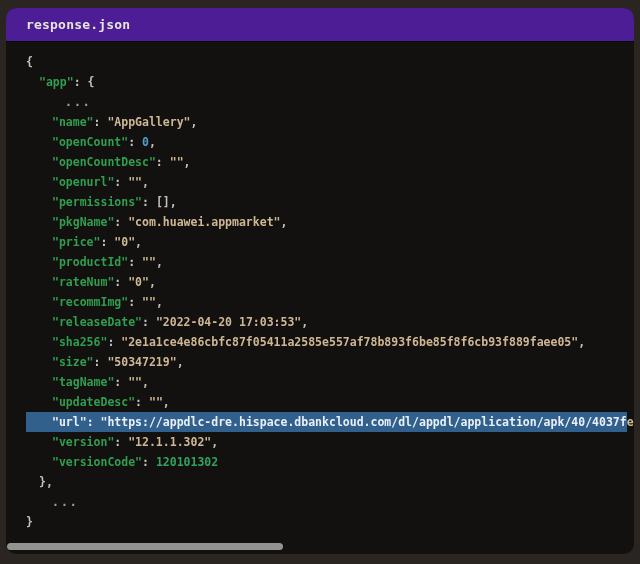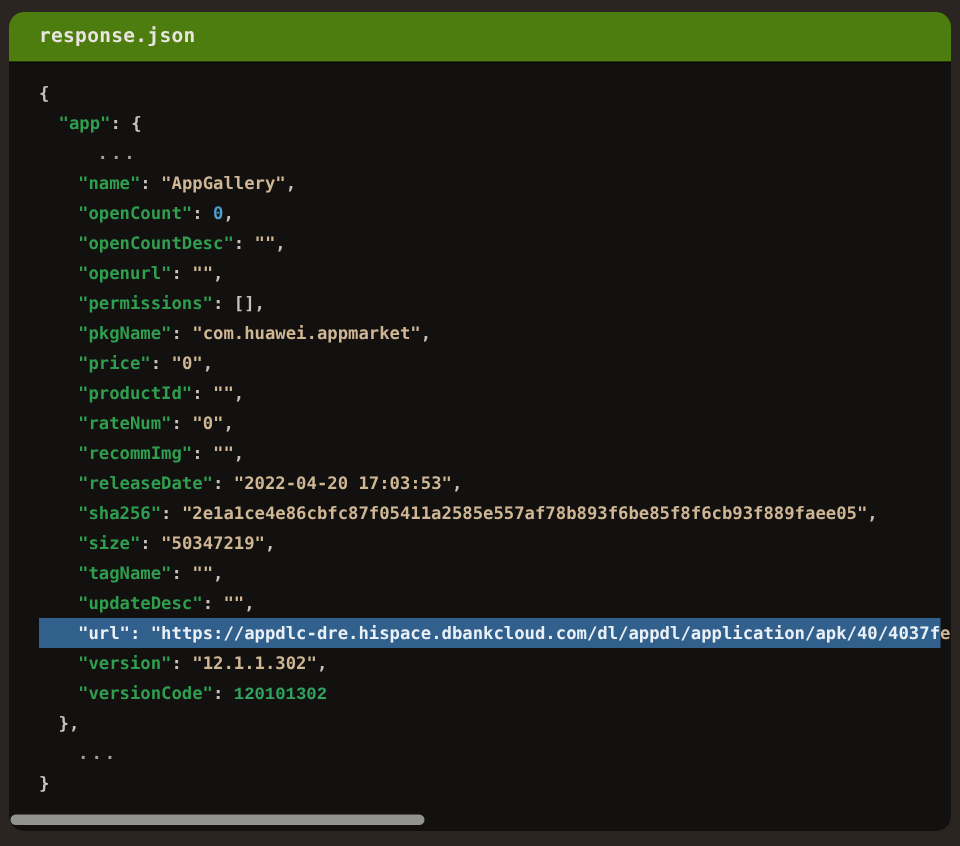--- a/index.html
+++ b/index.html
@@ -13,21 +13,21 @@
   .card{
     position:absolute;
     left:6px;top:8px;
     width:628px;height:546px;
     background:#131110;
     border-radius:10px;
     overflow:hidden;
   }
   .header{
     height:34px;
-    background:#4d7c0f;
+    background:#4c1d95;
     border-bottom:1px solid #070605;
     display:flex;
     align-items:center;
     padding-left:20px;
     box-sizing:border-box;
   }
   .header .title{
     color:#e8e5e1;
     font-size:13px;
     font-weight:bold;
@@ -45,21 +45,21 @@
   .line{
     height:20px;
     white-space:pre;
     overflow:hidden;
   }
   .tok{display:inline;}
   .tok.punc{color:#c6c2bb;}
   .tok.key{color:#2f9e4e;}
   .tok.str{color:#cfb794;}
   .tok.num-blue{color:#4f9fce;}
-  .tok.num-green{color:#31a35e;font-family:Liberation Mono, monospace;}
+  .tok.num-green{color:#31a35e;}
   .tok.ellipsis{color:#a5a19a;letter-spacing:2px;}
   .line.selected .sel{
     background:#31608d;
     display:inline-block;
     height:20px;
   }
   .line.selected .sel .tok{color:#e9f0f7;}
   .scrollbar-thumb{
     position:absolute;
     left:1px;

